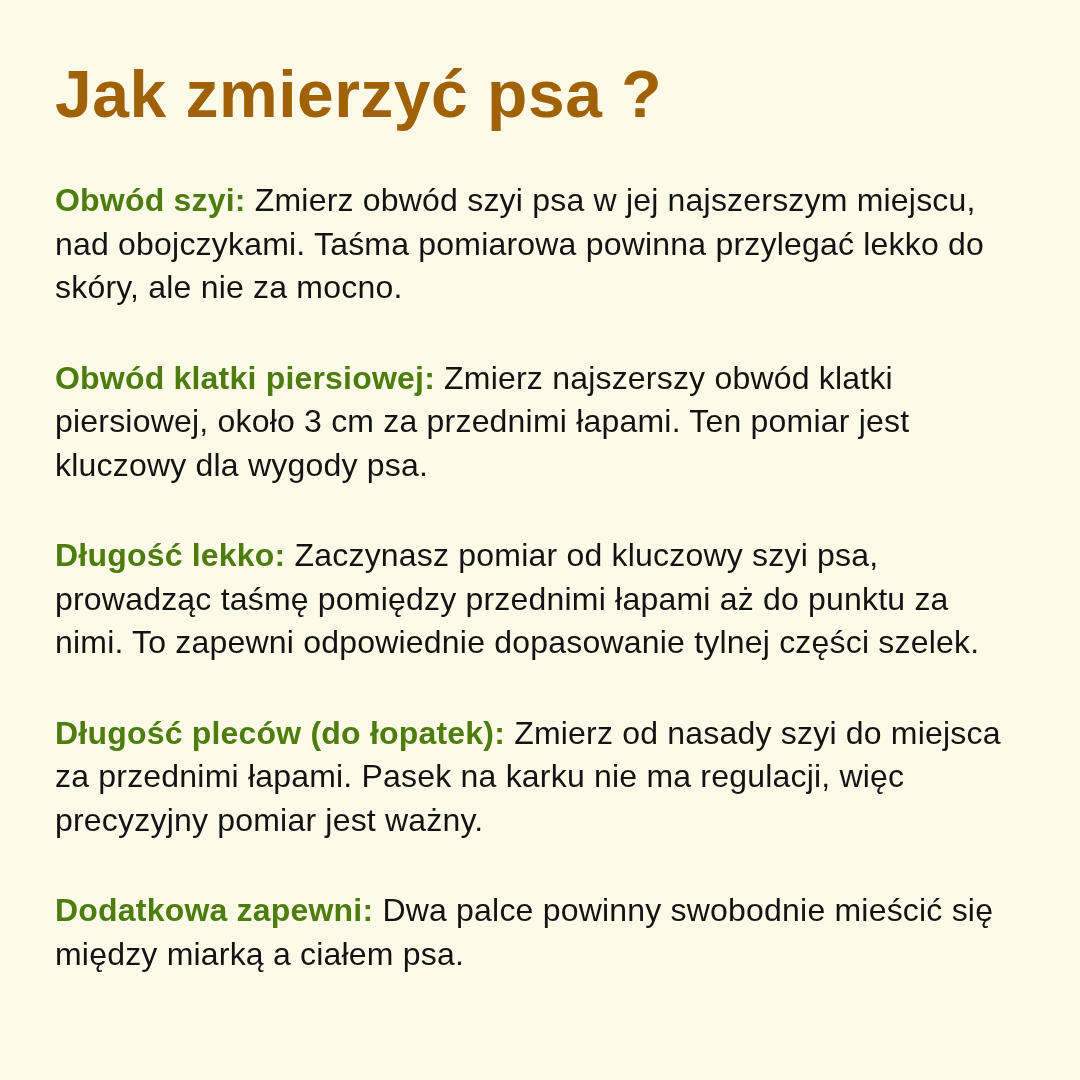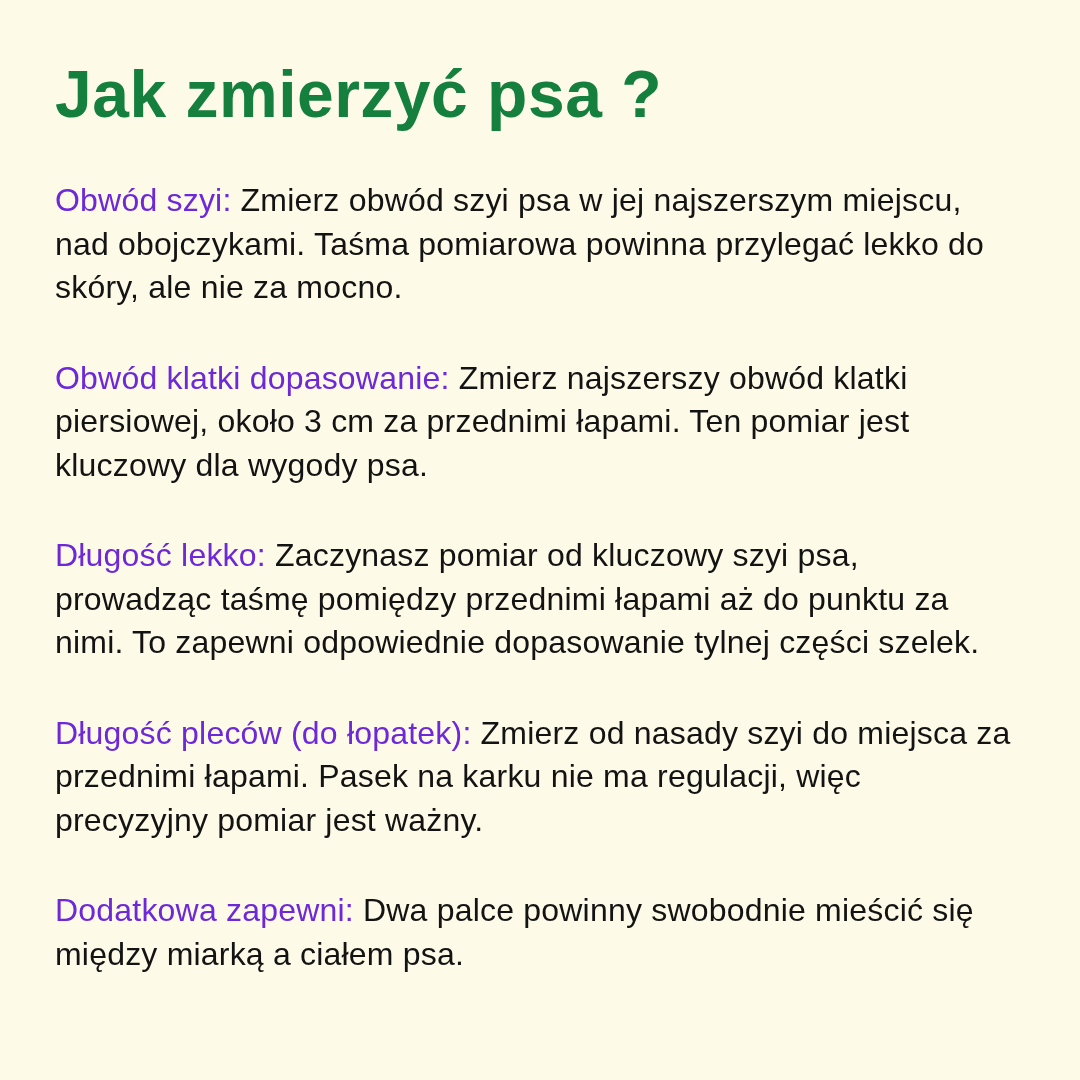--- a/index.html
+++ b/index.html
@@ -19,53 +19,53 @@
     width: 1080px;
     height: 1080px;
     padding: 52px 55px 40px 55px;
   }
   .title {
     margin: 8px 0 50px 0;
     font-size: 66px;
     font-weight: 800;
     letter-spacing: 0.5px;
     line-height: 1.05;
-    color: #15803d;
+    color: #a16207;
   }
   .para {
     max-width: 968px;
     margin: 0 0 47px 0;
     font-size: 32px;
     font-weight: 400;
     line-height: 1.36;
     letter-spacing: 0.2px;
     color: #131313;
   }
   .para:last-child {
     margin-bottom: 0;
   }
   .para .label {
-    font-weight: 400;
-    color: #6d28d9;
+    font-weight: 700;
+    color: #4d7c0f;
   }
 </style>
 </head>
 <body>
 
 <div class="page">
 
   <h1 class="title">Jak zmierzyć psa ?</h1>
 
   <p class="para">
     <strong class="label">Obwód szyi:</strong>
     <span>Zmierz obwód szyi psa w jej najszerszym miejscu, nad obojczykami. Taśma pomiarowa powinna przylegać lekko do skóry, ale nie za mocno.</span>
   </p>
 
   <p class="para">
-    <strong class="label">Obwód klatki dopasowanie:</strong>
+    <strong class="label">Obwód klatki piersiowej:</strong>
     <span>Zmierz najszerszy obwód klatki piersiowej, około 3 cm za przednimi łapami. Ten pomiar jest kluczowy dla wygody psa.</span>
   </p>
 
   <p class="para">
     <strong class="label">Długość lekko:</strong>
     <span>Zaczynasz pomiar od kluczowy szyi psa, prowadząc taśmę pomiędzy przednimi łapami aż do punktu za nimi. To zapewni odpowiednie dopasowanie tylnej części szelek.</span>
   </p>
 
   <p class="para">
     <strong class="label">Długość pleców (do łopatek):</strong>

